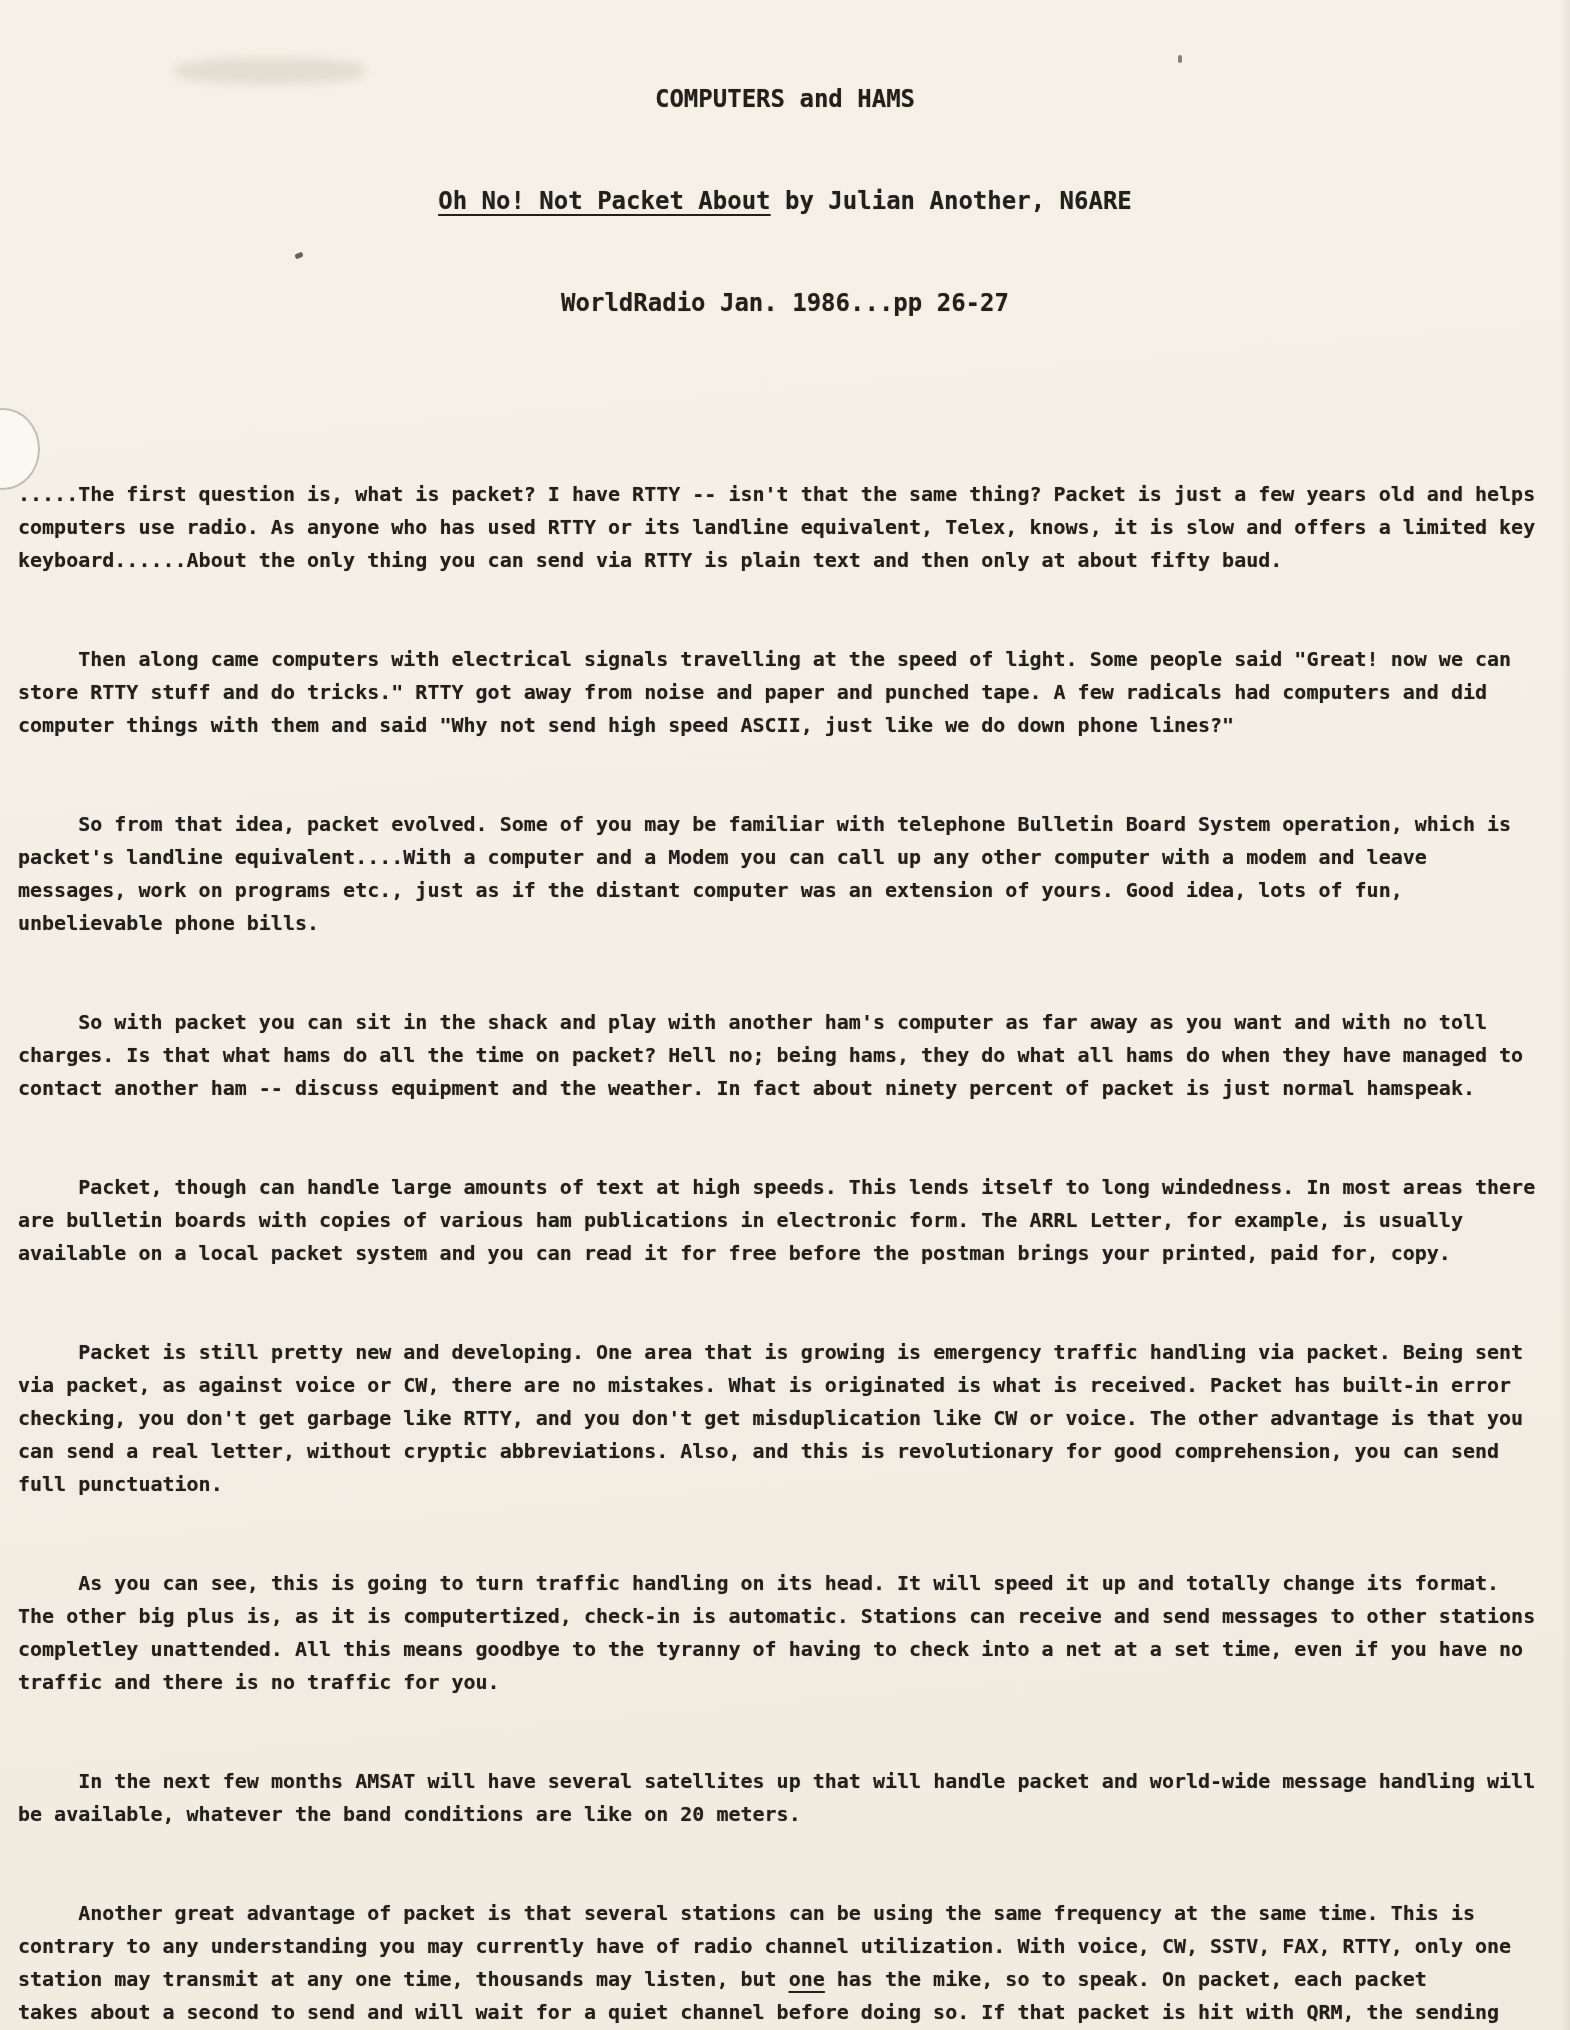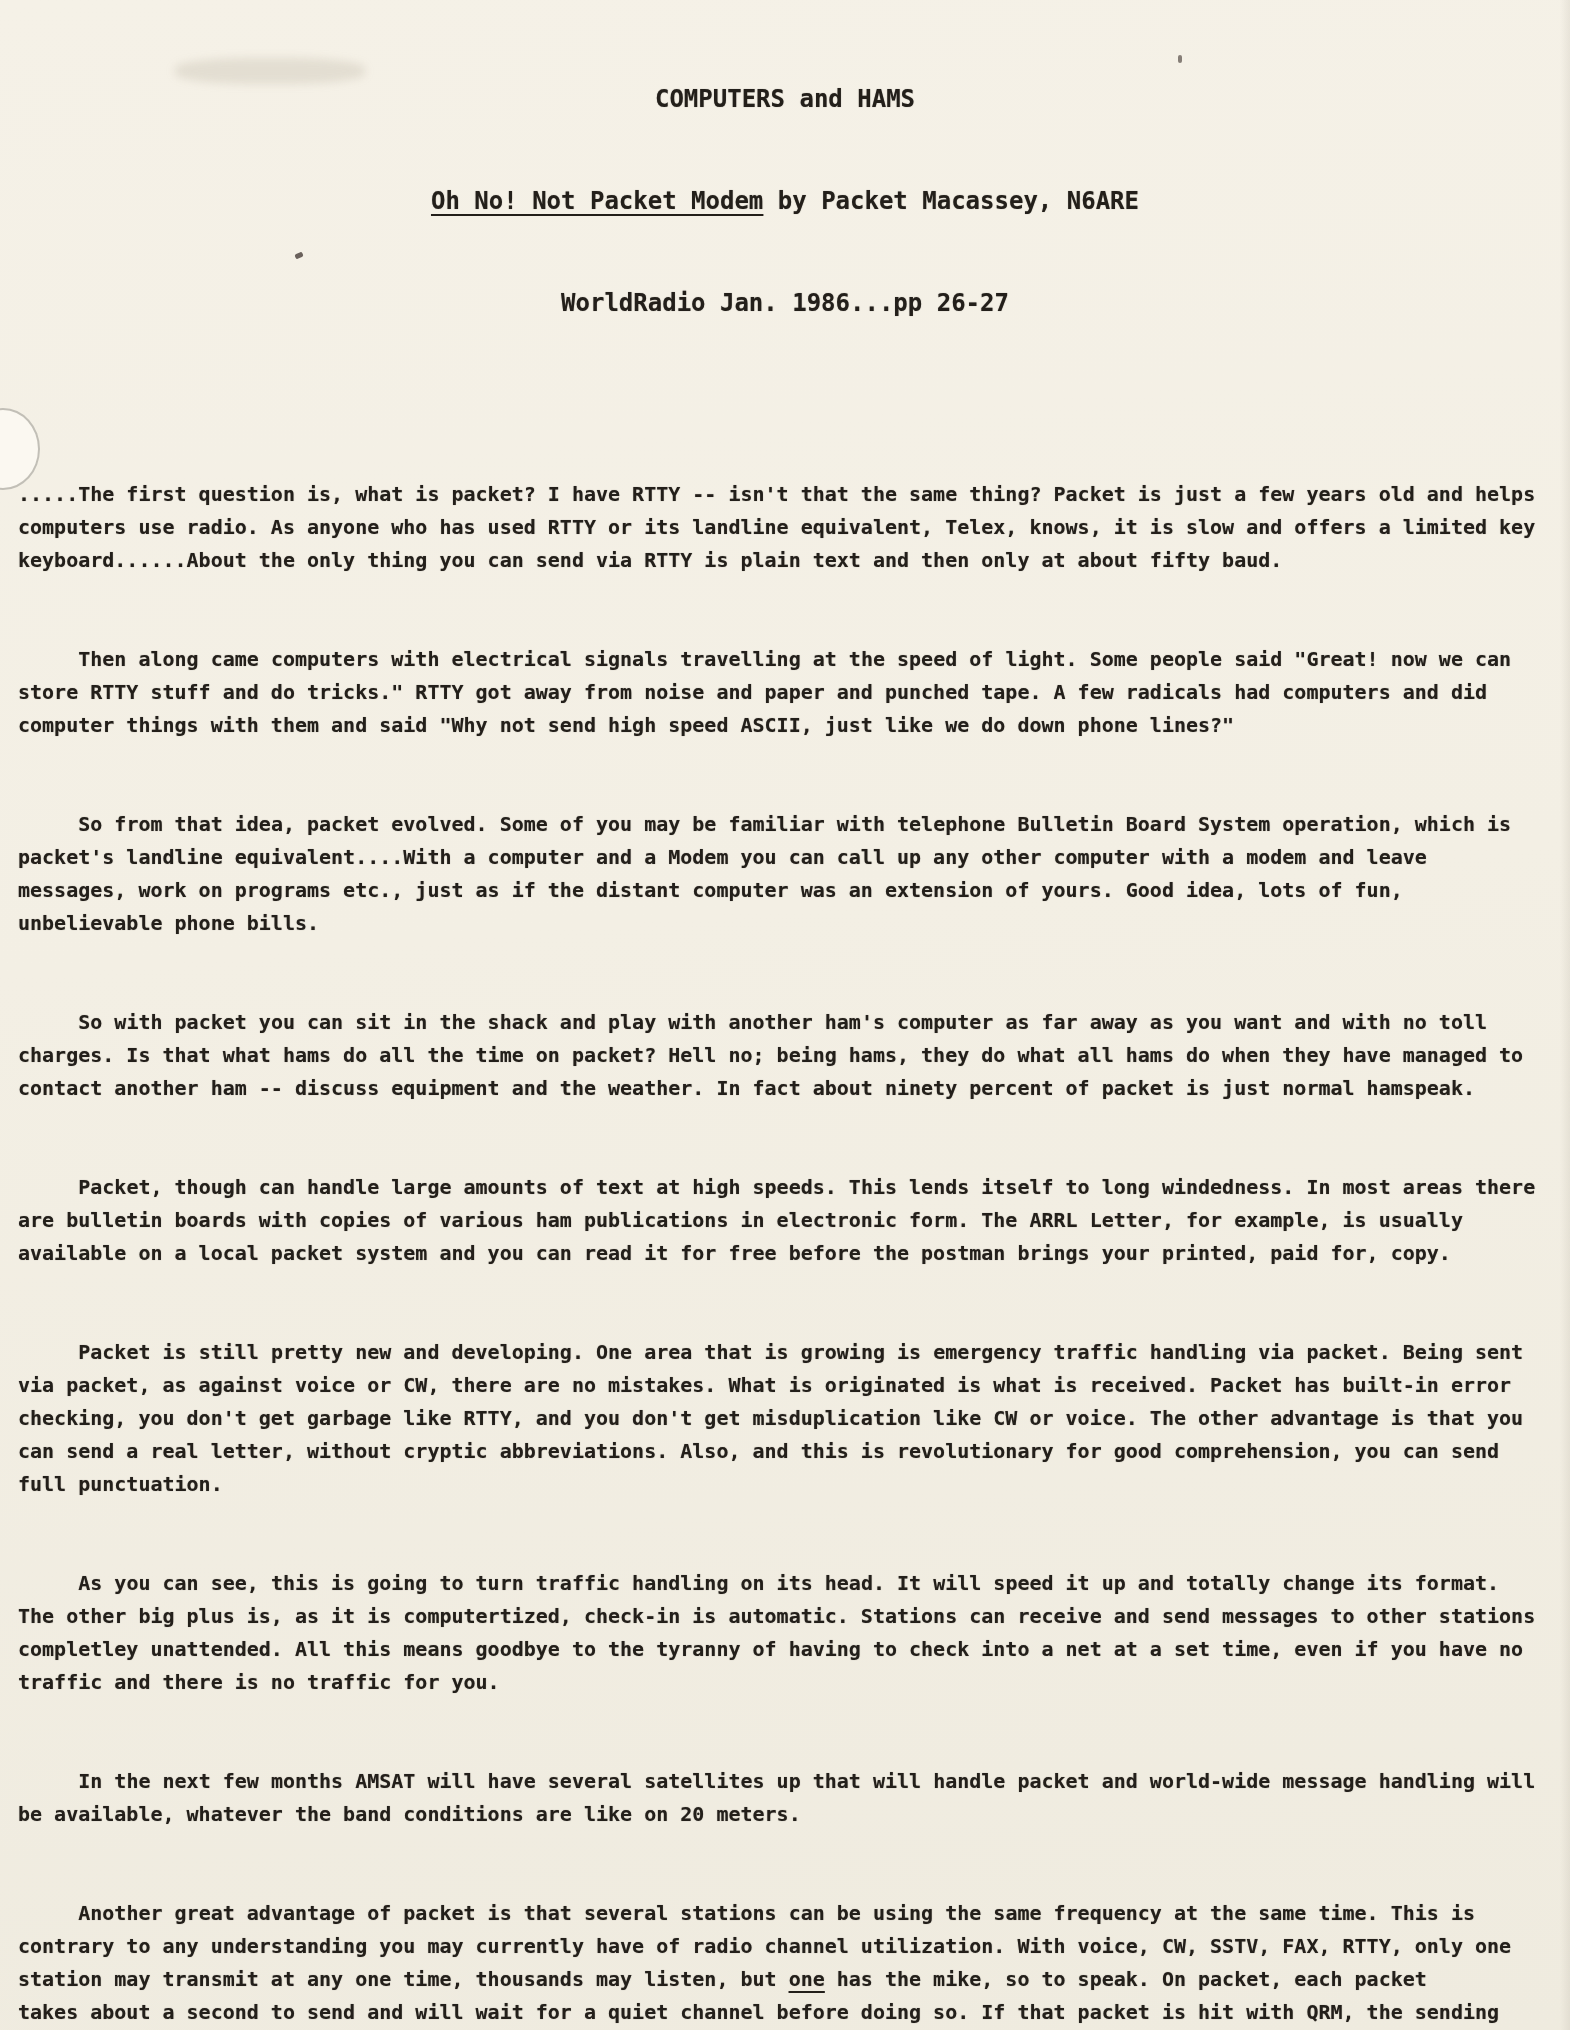--- a/index.html
+++ b/index.html
@@ -85,21 +85,21 @@
 </head>
 <body>
 
 <div class="page">
 
   <div class="smudge"></div>
   <div class="speck-2"></div>
 
   <header class="doc-header">
     <div>COMPUTERS and HAMS</div>
-    <div><span class="underline">Oh No! Not Packet Modem</span><span> by Packet Macassey, N6ARE</span></div>
+    <div><span class="underline">Oh No! Not Packet About</span><span> by Julian Another, N6ARE</span></div>
     <div>WorldRadio Jan. 1986...pp 26-27</div>
   </header>
 
   <div class="speck-1"></div>
 
   <main class="doc-body">
     <p>.....The first question is, what is packet? I have RTTY -- isn't that the same thing? Packet is just a few years old and helps
 computers use radio. As anyone who has used RTTY or its landline equivalent, Telex, knows, it is slow and offers a limited key
 keyboard......About the only thing you can send via RTTY is plain text and then only at about fifty baud.</p>
     <p>     Then along came computers with electrical signals travelling at the speed of light. Some people said "Great! now we can

